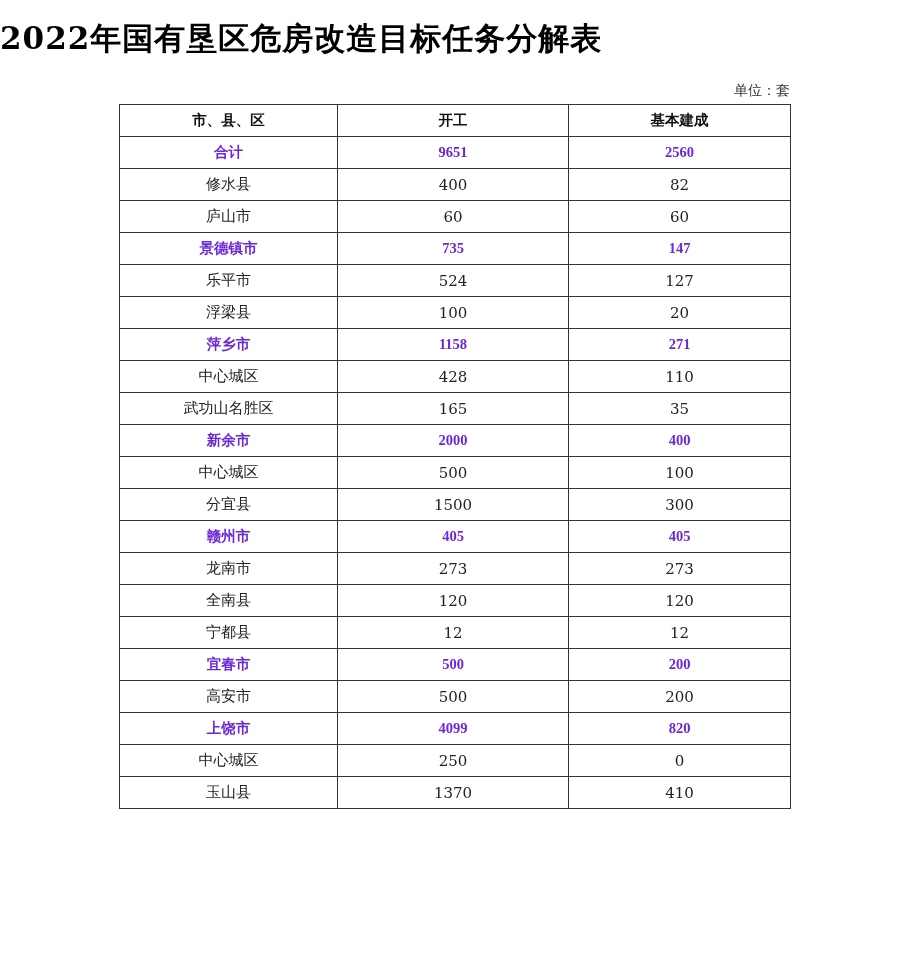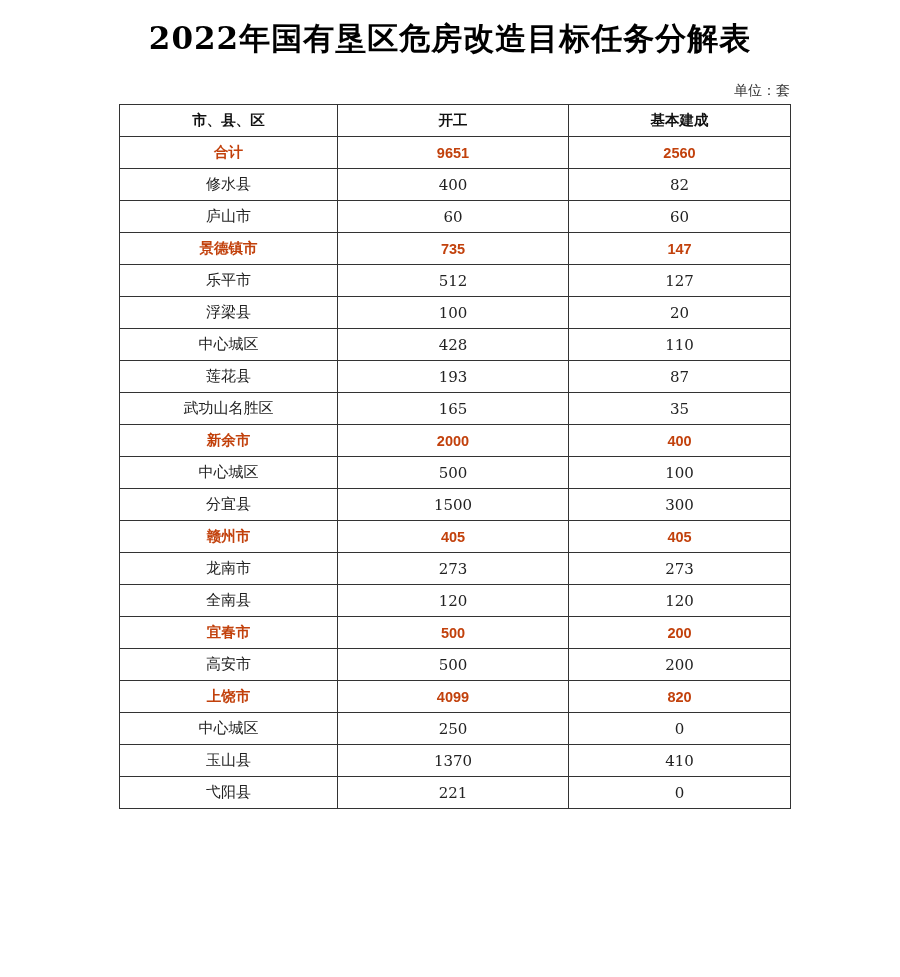--- a/index.html
+++ b/index.html
@@ -1,35 +1,35 @@
 <!DOCTYPE html>
 <html><head>
 <meta charset="utf-8">
 <style>
   html, body { margin:0; padding:0; background:#ffffff; }
   body { width:900px; height:977px; position:relative; overflow:hidden; color:#111; }
   .title {
-    position:absolute; left:0; top:18px; width:900px; text-align:center;
+    position:absolute; left:0; top:18px; width:900px; 
     font-family:"DejaVu Serif", serif; font-weight:bold; font-size:31px; letter-spacing:1px; color:#000;
   }
   .unit {
     position:absolute; left:680px; top:82px; width:110px; text-align:right;
     font-family:Liberation Mono, monospace; font-size:14px; color:#333;
   }
   table {
     position:absolute; left:119px; top:104px; width:671px;
     border-collapse:collapse; table-layout:fixed;
   }
   col.c1 { width:218px; } col.c2 { width:231px; } col.c3 { width:222px; }
   td, th {
     border:1px solid #333; height:31px; padding:0; text-align:center;
     font-family:"DejaVu Serif", serif; font-size:15px; color:#222; font-weight:normal;
   }
   th { font-family:Liberation Mono, monospace; font-weight:bold; font-size:14.5px; color:#111; }
-  tr.bold td { font-family:Liberation Sans, sans-serif; font-weight:bold; font-size:14.5px; color:#c2410c; }
+  tr.bold td { font-family:Liberation Serif, serif; font-weight:bold; font-size:14.5px; color:#6d28d9; }
 </style>
 </head>
 <body>
 
 <div class="title">2022年国有垦区危房改造目标任务分解表</div>
 <div class="unit">单位：套</div>
 
 <table>
   <colgroup>
       <col class="c1">
@@ -59,37 +59,37 @@
         <td>60</td>
         <td>60</td>
       </tr>
       <tr class="bold">
         <td>景德镇市</td>
         <td>735</td>
         <td>147</td>
       </tr>
       <tr>
         <td>乐平市</td>
-        <td>512</td>
+        <td>524</td>
         <td>127</td>
       </tr>
       <tr>
         <td>浮梁县</td>
         <td>100</td>
         <td>20</td>
       </tr>
+      <tr class="bold">
+        <td>萍乡市</td>
+        <td>1158</td>
+        <td>271</td>
+      </tr>
       <tr>
         <td>中心城区</td>
         <td>428</td>
         <td>110</td>
-      </tr>
-      <tr>
-        <td>莲花县</td>
-        <td>193</td>
-        <td>87</td>
       </tr>
       <tr>
         <td>武功山名胜区</td>
         <td>165</td>
         <td>35</td>
       </tr>
       <tr class="bold">
         <td>新余市</td>
         <td>2000</td>
         <td>400</td>
@@ -112,20 +112,25 @@
       <tr>
         <td>龙南市</td>
         <td>273</td>
         <td>273</td>
       </tr>
       <tr>
         <td>全南县</td>
         <td>120</td>
         <td>120</td>
       </tr>
+      <tr>
+        <td>宁都县</td>
+        <td>12</td>
+        <td>12</td>
+      </tr>
       <tr class="bold">
         <td>宜春市</td>
         <td>500</td>
         <td>200</td>
       </tr>
       <tr>
         <td>高安市</td>
         <td>500</td>
         <td>200</td>
       </tr>
@@ -137,19 +142,14 @@
       <tr>
         <td>中心城区</td>
         <td>250</td>
         <td>0</td>
       </tr>
       <tr>
         <td>玉山县</td>
         <td>1370</td>
         <td>410</td>
       </tr>
-      <tr>
-        <td>弋阳县</td>
-        <td>221</td>
-        <td>0</td>
-      </tr>
     </tbody>
 </table>
 
 </body></html>

